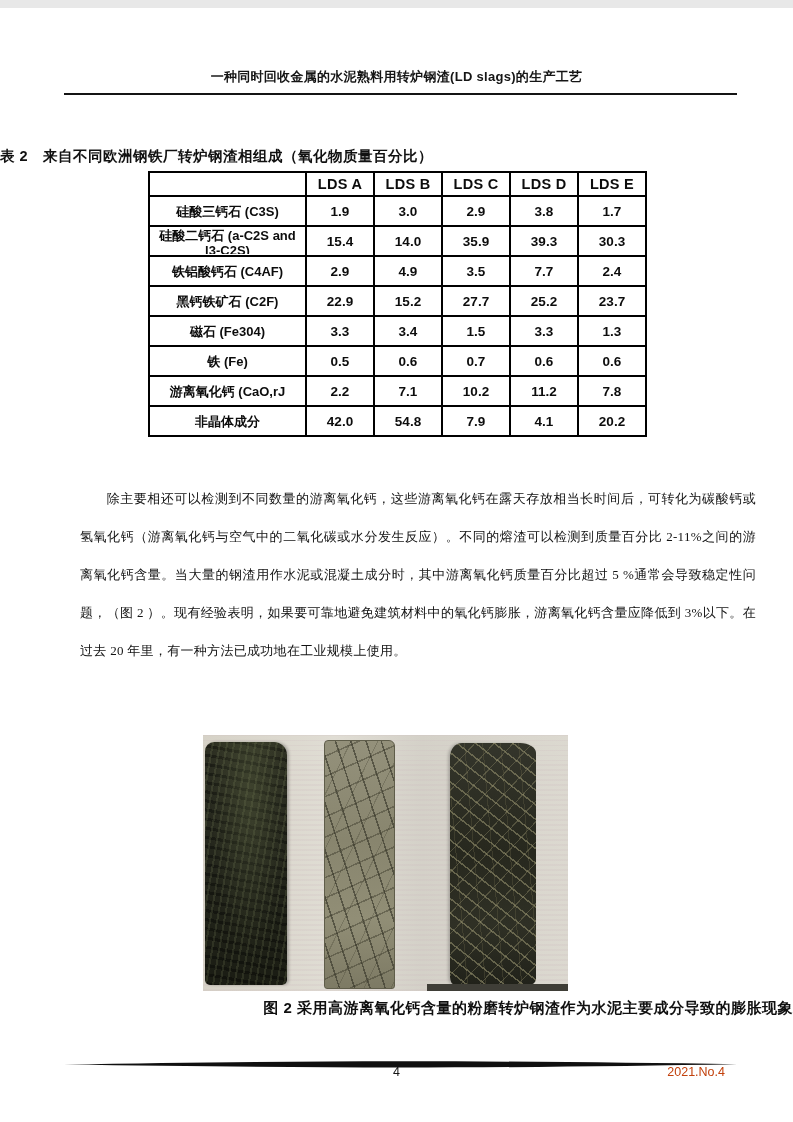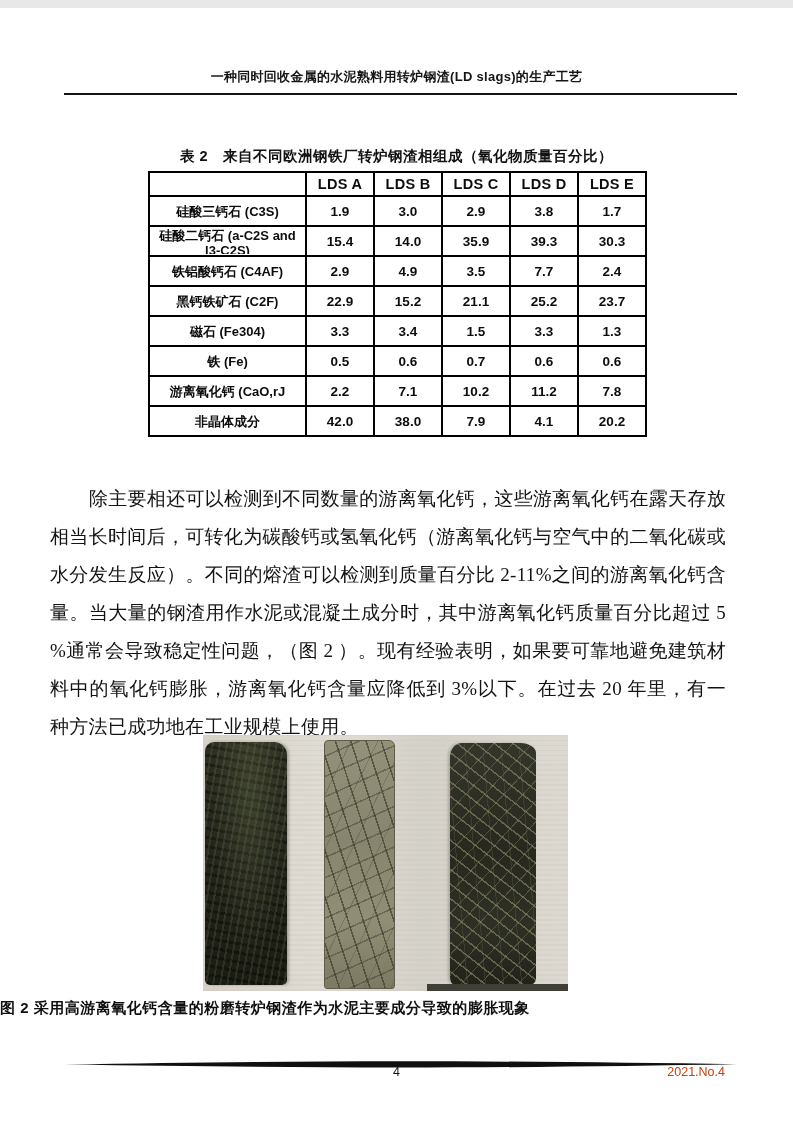--- a/index.html
+++ b/index.html
@@ -18,21 +18,21 @@
   .header-rule {
     position:absolute; top:85px; left:64px; width:673px; height:2px; background:#141414;
   }
   
   .intro-line {
     position:absolute; top:97px; left:63px; width:680px;
     font-size:19.5px; color:#141414; letter-spacing:0.4px;
   }
   
   .table-caption {
-    position:absolute; top:139px; left:0; width:100%; text-align:center;
+    position:absolute; top:139px; left:0; width:100%; 
     font-family:"Liberation Sans","DejaVu Sans",sans-serif;
     font-size:14.5px; font-weight:700; letter-spacing:0.5px;
   }
   table.phase-table {
     position:absolute; top:163px; left:148px; width:499px;
     border-collapse:collapse; table-layout:fixed;
     font-family:"Liberation Sans","DejaVu Sans",sans-serif;
   }
   .phase-table col.c0 { width:157px; }
   .phase-table th, .phase-table td {
@@ -42,22 +42,22 @@
   .phase-table th { height:24px; font-size:14.5px; letter-spacing:0.3px; }
   .phase-table td { height:30px; font-size:13.5px; }
   .cell-label {
     height:26px; overflow:hidden; display:flex; flex-direction:column;
     justify-content:center; align-items:center; line-height:15px; font-size:13px;text-align:center;
   }
   .cell-label.two { justify-content:flex-start; }
   .cell-label .l2:empty { display:none; }
   
   .body-par {
-    position:absolute; top:472px; left:50px; width:676px;
-    font-size:19px; line-height:38px; letter-spacing:0.3px;
+    position:absolute; top:472px; left:80px; width:676px;
+    font-size:13px; line-height:38px; letter-spacing:0.3px;
     text-align:justify; text-justify:inter-ideograph; text-indent:2.05em; color:#131313;
   }
   
   .photo {
     position:absolute; top:727px; left:203px; width:365px; height:256px;
     background:
       repeating-linear-gradient(0deg, rgba(205,185,190,0.20) 0 1.5px, rgba(255,255,255,0) 1.5px 5px),
       linear-gradient(90deg,#d6d2c7 0%, #e0ddd4 36%, #d4d1c8 60%, #dcd9d0 100%);
     overflow:hidden;
   }
@@ -90,21 +90,21 @@
       repeating-linear-gradient(85deg, transparent 0 17px, rgba(102,98,70,0.35) 17px 18px),
       linear-gradient(180deg,#34352b,#27281e 45%,#2f3025 75%,#21221a);
     box-shadow:-2px 0 3px rgba(0,0,0,0.2);
   }
   .photo-strip {
     position:absolute; left:224px; top:249px; width:141px; height:7px;
     background:#3f3e37;
   }
   
   .fig-caption {
-    position:absolute; top:991px; left:0; width:100%; text-align:left;
+    position:absolute; top:991px; left:0; width:100%; text-align:right;
     font-family:"Liberation Sans","DejaVu Sans",sans-serif;
     font-size:15px; font-weight:700; letter-spacing:0.5px; color:#101010;
   }
   
   .footer-rule { position:absolute; top:1047px; left:64px; width:673px; height:9px; }
   .page-number {
     position:absolute; top:1057px; left:0; width:100%; text-align:center;
     font-family:"Liberation Sans","DejaVu Sans",sans-serif; font-size:12.5px; color:#151515;
   }
   .issue-label {
@@ -181,21 +181,21 @@
         <td>2.4</td>
       </tr>
       <tr>
         <td>
             <div class="cell-label">
               <span>黑钙铁矿石  (C2F)</span>
             </div>
           </td>
         <td>22.9</td>
         <td>15.2</td>
-        <td>21.1</td>
+        <td>27.7</td>
         <td>25.2</td>
         <td>23.7</td>
       </tr>
       <tr>
         <td>
             <div class="cell-label">
               <span>磁石  (Fe304)</span>
             </div>
           </td>
         <td>3.3</td>
@@ -228,21 +228,21 @@
         <td>11.2</td>
         <td>7.8</td>
       </tr>
       <tr>
         <td>
             <div class="cell-label">
               <span>非晶体成分</span>
             </div>
           </td>
         <td>42.0</td>
-        <td>38.0</td>
+        <td>54.8</td>
         <td>7.9</td>
         <td>4.1</td>
         <td>20.2</td>
       </tr>
     </tbody>
   </table>
 
   <div class="body-par">除主要相还可以检测到不同数量的游离氧化钙，这些游离氧化钙在露天存放相当长时间后，可转化为碳酸钙或氢氧化钙（游离氧化钙与空气中的二氧化碳或水分发生反应）。不同的熔渣可以检测到质量百分比 2-11%之间的游离氧化钙含量。当大量的钢渣用作水泥或混凝土成分时，其中游离氧化钙质量百分比超过 5 %通常会导致稳定性问题，（图 2 ）。现有经验表明，如果要可靠地避免建筑材料中的氧化钙膨胀，游离氧化钙含量应降低到 3%以下。在过去 20 年里，有一种方法已成功地在工业规模上使用。</div>
 
   <div class="photo">

